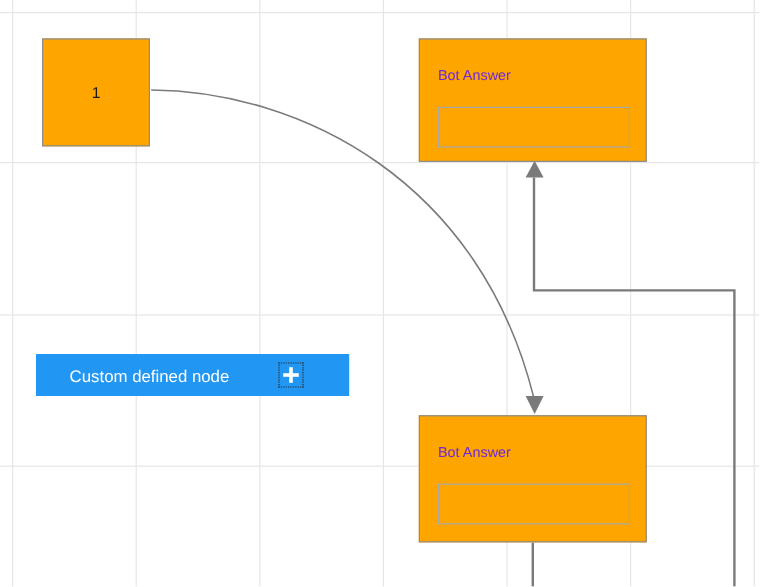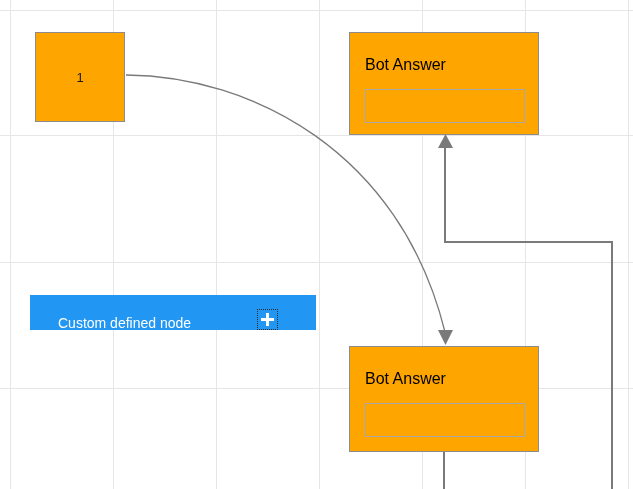--- a/index.html
+++ b/index.html
@@ -60,45 +60,45 @@
   }
   .node-simple-label {
     font-size: 13px;
     color: #1a1a1a;
     line-height: 1;
   }
   .node-title {
     position: absolute;
     left: 15px;
     top: 24px;
-    font-size: 16px;
-    color: #000000;
+    font-size: 12px;
+    color: #6d28d9;
     line-height: 1;
     white-space: nowrap;
   }
   .node-slot {
     position: absolute;
     left: 15px;
     right: 13px;
     top: 56px;
     height: 34px;
     border: 1px solid #a8a8a8;
     box-sizing: border-box;
     background: transparent;
   }
   
   #custom-node-button {
     position: absolute;
     left: 30px;
     top: 295px;
-    width: 286px;
+    width: 261px;
     height: 35px;
     background: #2196f3;
     display: flex;
-    align-items: flex-end;
+    align-items: center;
     box-sizing: border-box;
     padding: 0 14px 0 28px;
   }
   #custom-node-button .label {
     flex: 1 1 auto;
     color: #ffffff;
     font-size: 14px;
     line-height: 1;
     white-space: nowrap;
   }

